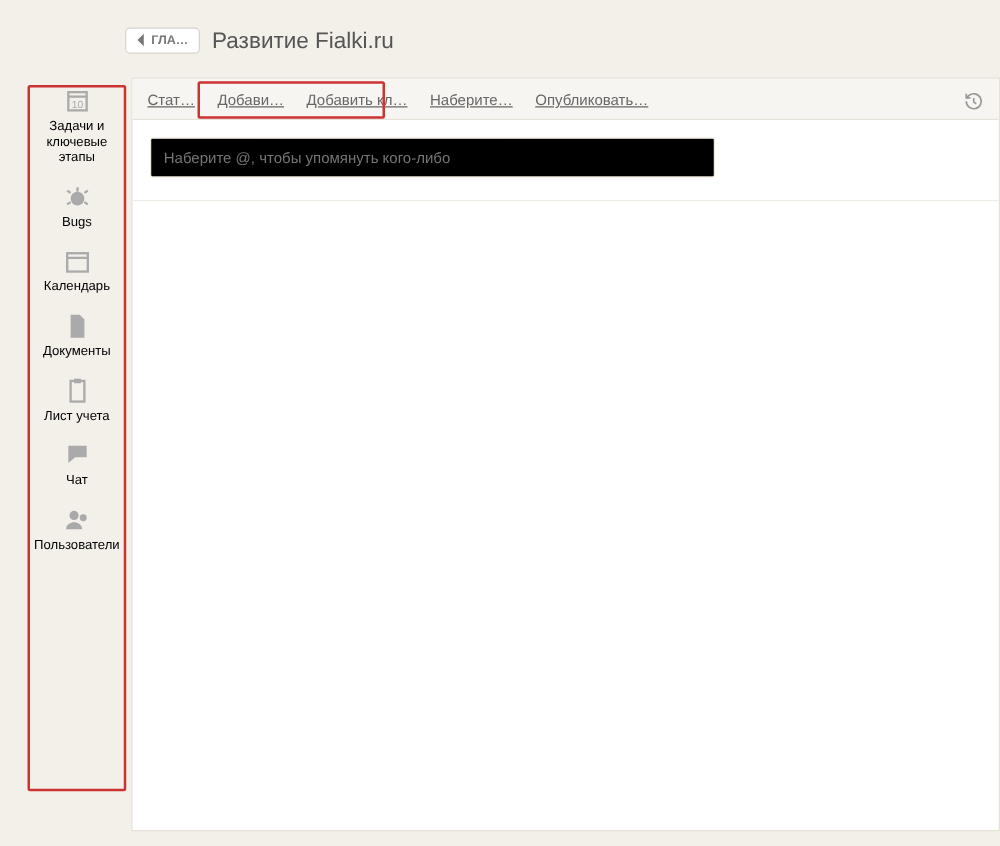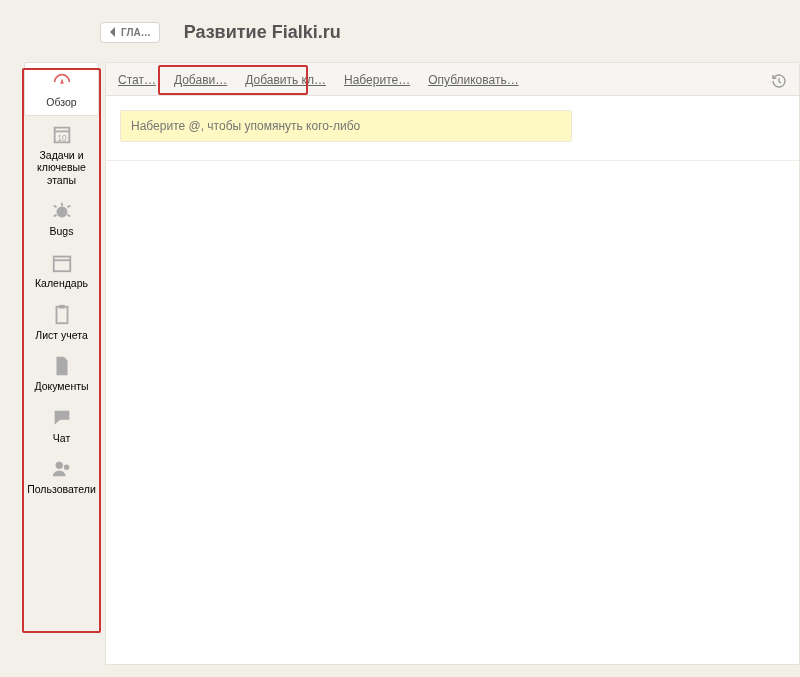--- a/index.html
+++ b/index.html
@@ -13,42 +13,42 @@
     overflow: hidden;
     position: relative;
   }
   .page {
     padding: 12px 0 0 0;
     height: 100%;
   }
   .topbar {
     display: flex;
     align-items: center;
-    gap: 24px;
+    gap: 10px;
     padding-left: 100px;
     height: 40px;
   }
   .back-btn {
     background: #fff;
     border: 1px solid #d9d4cd;
     border-radius: 4px;
     padding: 4px 8px;
     font-size: 10px;
     font-weight: bold;
     color: #777;
     display: flex;
     align-items: center;
     gap: 4px;
     cursor: pointer;
   }
   .back-btn svg { fill: #777; }
   .page-title {
     font-size: 18px;
     color: #555;
-    font-weight: bold;
+    font-weight: normal;
   }
   .body-area {
     display: flex;
     margin-top: 10px;
     height: calc(100% - 62px);
   }
   
   .sidebar {
     width: 75px;
     margin-left: 24px;
@@ -126,21 +126,21 @@
   }
   .compose {
     padding: 14px 14px 18px;
     border-bottom: 1px solid #f0ede7;
   }
   .compose-input {
     width: 68%;
     padding: 8px 10px;
     font-size: 12px;
     color: #888;
-    background: #fef9c3;
+    background: #000000;
     border: 1px solid #eee7dc;
     border-radius: 2px;
   }
   .section {
     display: flex;
     justify-content: space-between;
     align-items: center;
     padding: 14px 16px;
     border-bottom: 1px solid #f2efe9;
   }
@@ -164,26 +164,20 @@
       <span>ГЛА…</span>
     </div>
     <h1 class="page-title">Развитие Fialki.ru</h1>
   </div>
 
   <div class="body-area">
 
     <nav class="sidebar">
       <div class="sidebar-highlight"></div>
 
-      <div class="side-item active">
-        <svg viewBox="0 0 24 24">
-            <path d="M12 3a9 9 0 0 0-9 9h2a7 7 0 1 1 14 0h2a9 9 0 0 0-9-9zm0 5-2 6h4z"></path>
-          </svg>
-        <span class="lbl">Обзор</span>
-      </div>
 
       <div class="side-item">
         <svg viewBox="0 0 24 24">
             <path d="M4 4h16v16H4z M4 8h16" fill="none" stroke="#aaa" stroke-width="2"></path>
             <text x="7" y="18" font-size="9" fill="#aaa">10</text>
           </svg>
         <span class="lbl">Задачи и ключевые этапы</span>
       </div>
 
       <div class="side-item">
@@ -197,31 +191,31 @@
       <div class="side-item">
         <svg viewBox="0 0 24 24">
             <rect x="3" y="5" width="18" height="16" fill="none" stroke="#aaa" stroke-width="2"></rect>
             <path d="M3 9h18" stroke="#aaa" stroke-width="2"></path>
           </svg>
         <span class="lbl">Календарь</span>
       </div>
 
       <div class="side-item">
         <svg viewBox="0 0 24 24">
+            <path d="M6 2h8l4 4v16H6z"></path>
+          </svg>
+        <span class="lbl">Документы</span>
+      </div>
+
+      <div class="side-item">
+        <svg viewBox="0 0 24 24">
             <rect x="6" y="3" width="12" height="18" fill="none" stroke="#aaa" stroke-width="2"></rect>
             <rect x="9" y="1" width="6" height="4"></rect>
           </svg>
         <span class="lbl">Лист учета</span>
-      </div>
-
-      <div class="side-item">
-        <svg viewBox="0 0 24 24">
-            <path d="M6 2h8l4 4v16H6z"></path>
-          </svg>
-        <span class="lbl">Документы</span>
       </div>
 
 
 
       <div class="side-item">
         <svg viewBox="0 0 24 24">
             <path d="M4 4h16v10H10l-6 5z"></path>
           </svg>
         <span class="lbl">Чат</span>
       </div>

